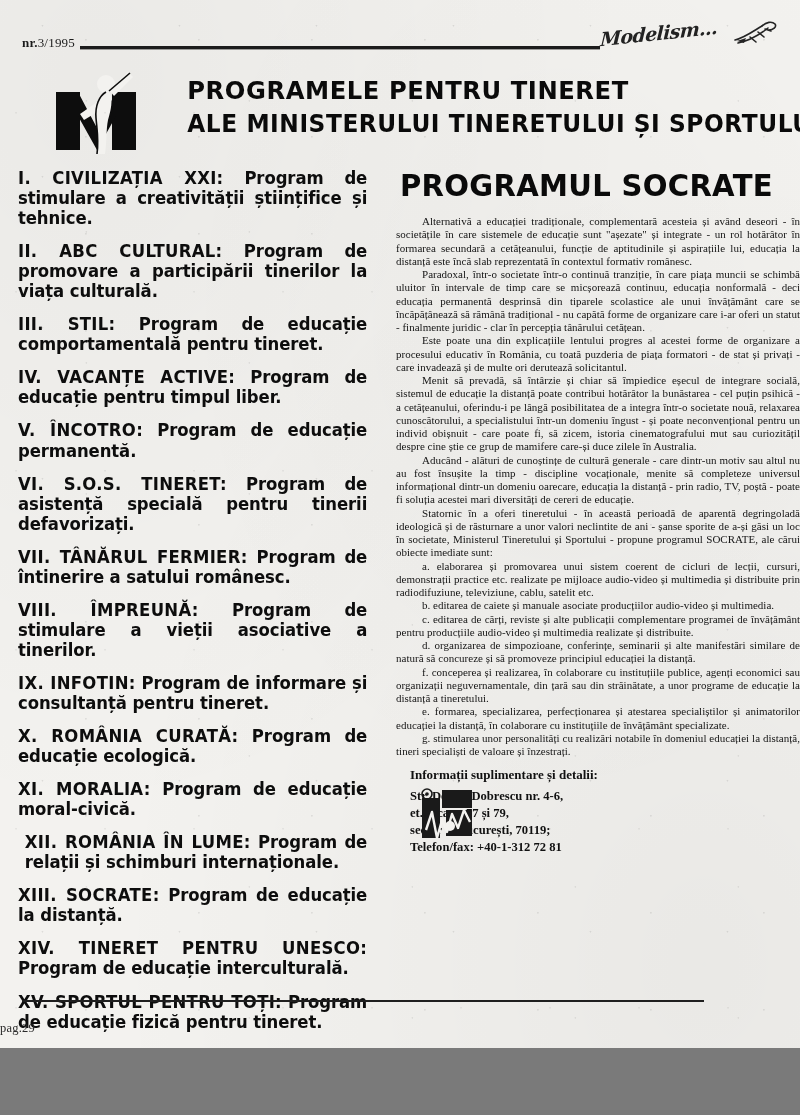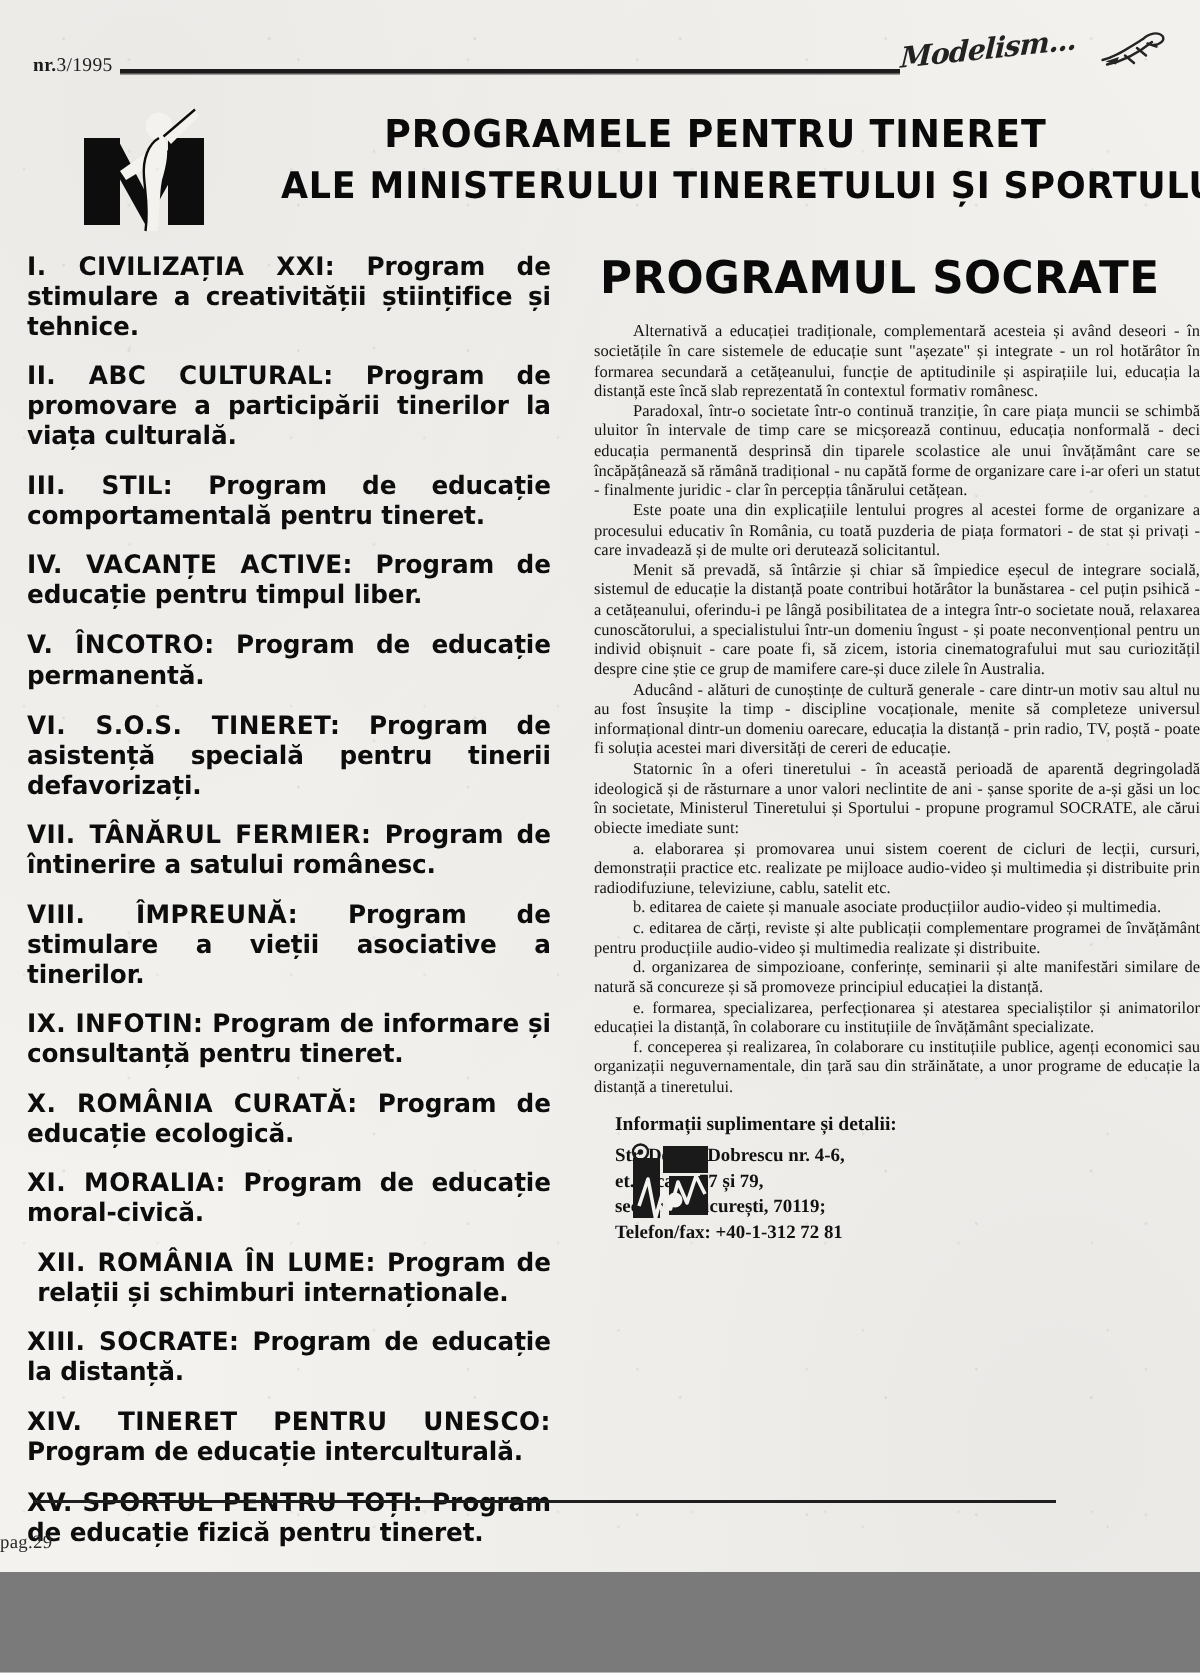--- a/index.html
+++ b/index.html
@@ -92,21 +92,21 @@
     left: 28px;
     top: 2px;
     width: 96px;
     height: 88px;
   }
   .title-lines {
     position: absolute;
     left: 150px;
     right: 0;
     top: 6px;
-    text-align: center;
+    text-align: left;
   }
   .title-line {
     font-family: "DejaVu Sans", sans-serif;
     font-weight: 700;
     font-size: 25.5px;
     letter-spacing: 0.6px;
     line-height: 1.32;
     color: #0a0a0a;
     transform: scaleX(0.95);
     transform-origin: center;
@@ -315,22 +315,23 @@
           <p class="body-p">Alternativă a educației tradiționale, complementară acesteia și având deseori - în societățile în care sistemele de educație sunt "așezate" și integrate - un rol hotărâtor în formarea secundară a cetățeanului, funcție de aptitudinile și aspirațiile lui, educația la distanță este încă slab reprezentată în contextul formativ românesc.</p>
           <p class="body-p">Paradoxal, într-o societate într-o continuă tranziție, în care piața muncii se schimbă uluitor în intervale de timp care se micșorează continuu, educația nonformală - deci educația permanentă desprinsă din tiparele scolastice ale unui învățământ care se încăpățânează să rămână tradițional - nu capătă forme de organizare care i-ar oferi un statut - finalmente juridic - clar în percepția tânărului cetățean.</p>
           <p class="body-p">Este poate una din explicațiile lentului progres al acestei forme de organizare a procesului educativ în România, cu toată puzderia de piața formatori - de stat și privați - care invadează și de multe ori derutează solicitantul.</p>
           <p class="body-p">Menit să prevadă, să întârzie și chiar să împiedice eșecul de integrare socială, sistemul de educație la distanță poate contribui hotărâtor la bunăstarea - cel puțin psihică - a cetățeanului, oferindu-i pe lângă posibilitatea de a integra într-o societate nouă, relaxarea cunoscătorului, a specialistului într-un domeniu îngust - și poate neconvențional pentru un individ obișnuit - care poate fi, să zicem, istoria cinematografului mut sau curiozitățil despre cine știe ce grup de mamifere care-și duce zilele în Australia.</p>
           <p class="body-p">Aducând - alături de cunoștințe de cultură generale - care dintr-un motiv sau altul nu au fost însușite la timp - discipline vocaționale, menite să completeze universul informațional dintr-un domeniu oarecare, educația la distanță - prin radio, TV, poștă - poate fi soluția acestei mari diversități de cereri de educație.</p>
           <p class="body-p">Statornic în a oferi tineretului - în această perioadă de aparentă degringoladă ideologică și de răsturnare a unor valori neclintite de ani - șanse sporite de a-și găsi un loc în societate, Ministerul Tineretului și Sportului - propune programul SOCRATE, ale cărui obiecte imediate sunt:</p>
           <p class="body-p">a. elaborarea și promovarea unui sistem coerent de cicluri de lecții, cursuri, demonstrații practice etc. realizate pe mijloace audio-video și multimedia și distribuite prin radiodifuziune, televiziune, cablu, satelit etc.</p>
           <p class="body-p">b. editarea de caiete și manuale asociate producțiilor audio-video și multimedia.</p>
           <p class="body-p">c. editarea de cărți, reviste și alte publicații complementare programei de învățământ pentru producțiile audio-video și multimedia realizate și distribuite.</p>
           <p class="body-p">d. organizarea de simpozioane, conferințe, seminarii și alte manifestări similare de natură să concureze și să promoveze principiul educației la distanță.</p>
+          <p class="body-p">f. conceperea și realizarea, în colaborare cu instituțiile publice, agenți economici sau organizații neguvernamentale, din țară sau din străinătate, a unor programe de educație la distanță a tineretului.</p>
           <p class="body-p">e. formarea, specializarea, perfecționarea și atestarea specialiștilor și animatorilor educației la distanță, în colaborare cu instituțiile de învățământ specializate.</p>
-          <p class="body-p">f. conceperea și realizarea, în colaborare cu instituțiile publice, agenți economici sau organizații neguvernamentale, din țară sau din străinătate, a unor programe de educație la distanță a tineretului.</p>
+          <p class="body-p">g. stimularea unor personalități cu realizări notabile în domeniul educației la distanță, tineri specialiști de valoare și înzestrați.</p>
         </div>
 
       <div class="contact-head">Informații suplimentare și detalii:</div>
       <div class="contact-row">
         <svg class="contact-logo" viewBox="0 0 54 58">
           <rect x="2" y="10" width="18" height="40" fill="#1a1a1a"></rect>
           <rect x="22" y="2" width="30" height="18" fill="#1a1a1a"></rect>
           <rect x="26" y="22" width="26" height="26" fill="#1a1a1a"></rect>
           <circle cx="7" cy="6" r="5" fill="none" stroke="#1a1a1a" stroke-width="1.6"></circle>
           <circle cx="7" cy="6" r="1.8" fill="#1a1a1a"></circle>

